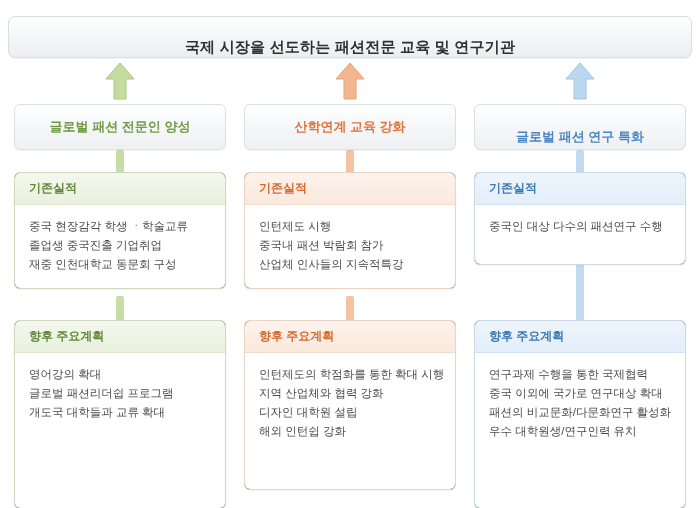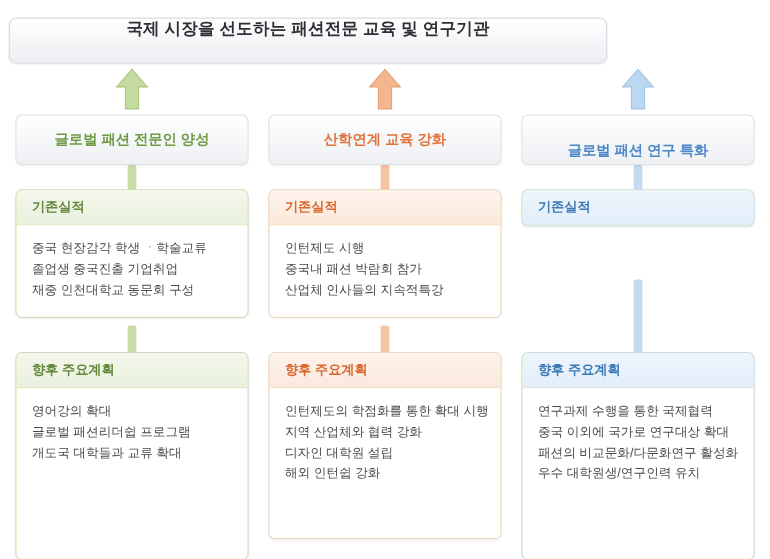--- a/index.html
+++ b/index.html
@@ -13,28 +13,28 @@
     font-family: "Liberation Sans", sans-serif;
     position: relative;
     overflow: hidden;
   }
 
   
   .banner {
     position: absolute;
     left: 8px;
     top: 16px;
-    width: 544px;
+    width: 684px;
     height: 42px;
     box-sizing: border-box;
     border: 1px solid #d9dce0;
     border-radius: 7px;
     background: linear-gradient(#ffffff, #f2f4f6 60%, #eceef1);
     display: flex;
-    align-items: flex-start;
+    align-items: flex-end;
     justify-content: center;
     box-shadow: 0 1px 1px rgba(0,0,0,0.05);
   }
   .banner-text {
     font-size: 15px;
     font-weight: bold;
     color: #2c2f33;
     letter-spacing: 0.2px;
   }
 
@@ -75,21 +75,21 @@
   .chip-1 .chip-text { color: #6f9b42; }
   .chip-2 .chip-text { color: #e2733b; }
   .chip-3 .chip-text { color: #4b87c6; margin-top: 20px; }
 
   
   .panel {
     position: absolute;
     width: 212px;
     box-sizing: border-box;
     border-radius: 6px;
-    background: #fef9c3;
+    background: #14532d;
     overflow: hidden;
   }
   .panel-head {
     height: 32px;
     box-sizing: border-box;
     display: flex;
     align-items: center;
     padding-left: 14px;
     font-size: 12px;
     font-weight: bold;
@@ -215,20 +215,23 @@
     <div class="line">해외 인턴쉽 강화</div>
   </div>
 </div>
 
 <div class="chip chip-3" style="left:474px;">
   <span class="chip-text">글로벌 패션 연구 특화</span>
 </div>
 
 <div class="panel theme-blue panel-achv" style="left:474px;">
   <div class="panel-head">기존실적</div>
+  <div class="panel-body" style="padding-bottom:28px;">
+    <div class="line">중국인 대상 다수의 패션연구 수행</div>
+  </div>
 </div>
 
 <div class="panel theme-blue panel-plan" style="left:474px;">
   <div class="panel-head">향후 주요계획</div>
   <div class="panel-body" style="padding-bottom:67px;">
     <div class="line">연구과제 수행을 통한 국제협력</div>
     <div class="line">중국 이외에 국가로 연구대상 확대</div>
     <div class="line">패션의 비교문화/다문화연구 활성화</div>
     <div class="line">우수 대학원생/연구인력 유치</div>
   </div>

